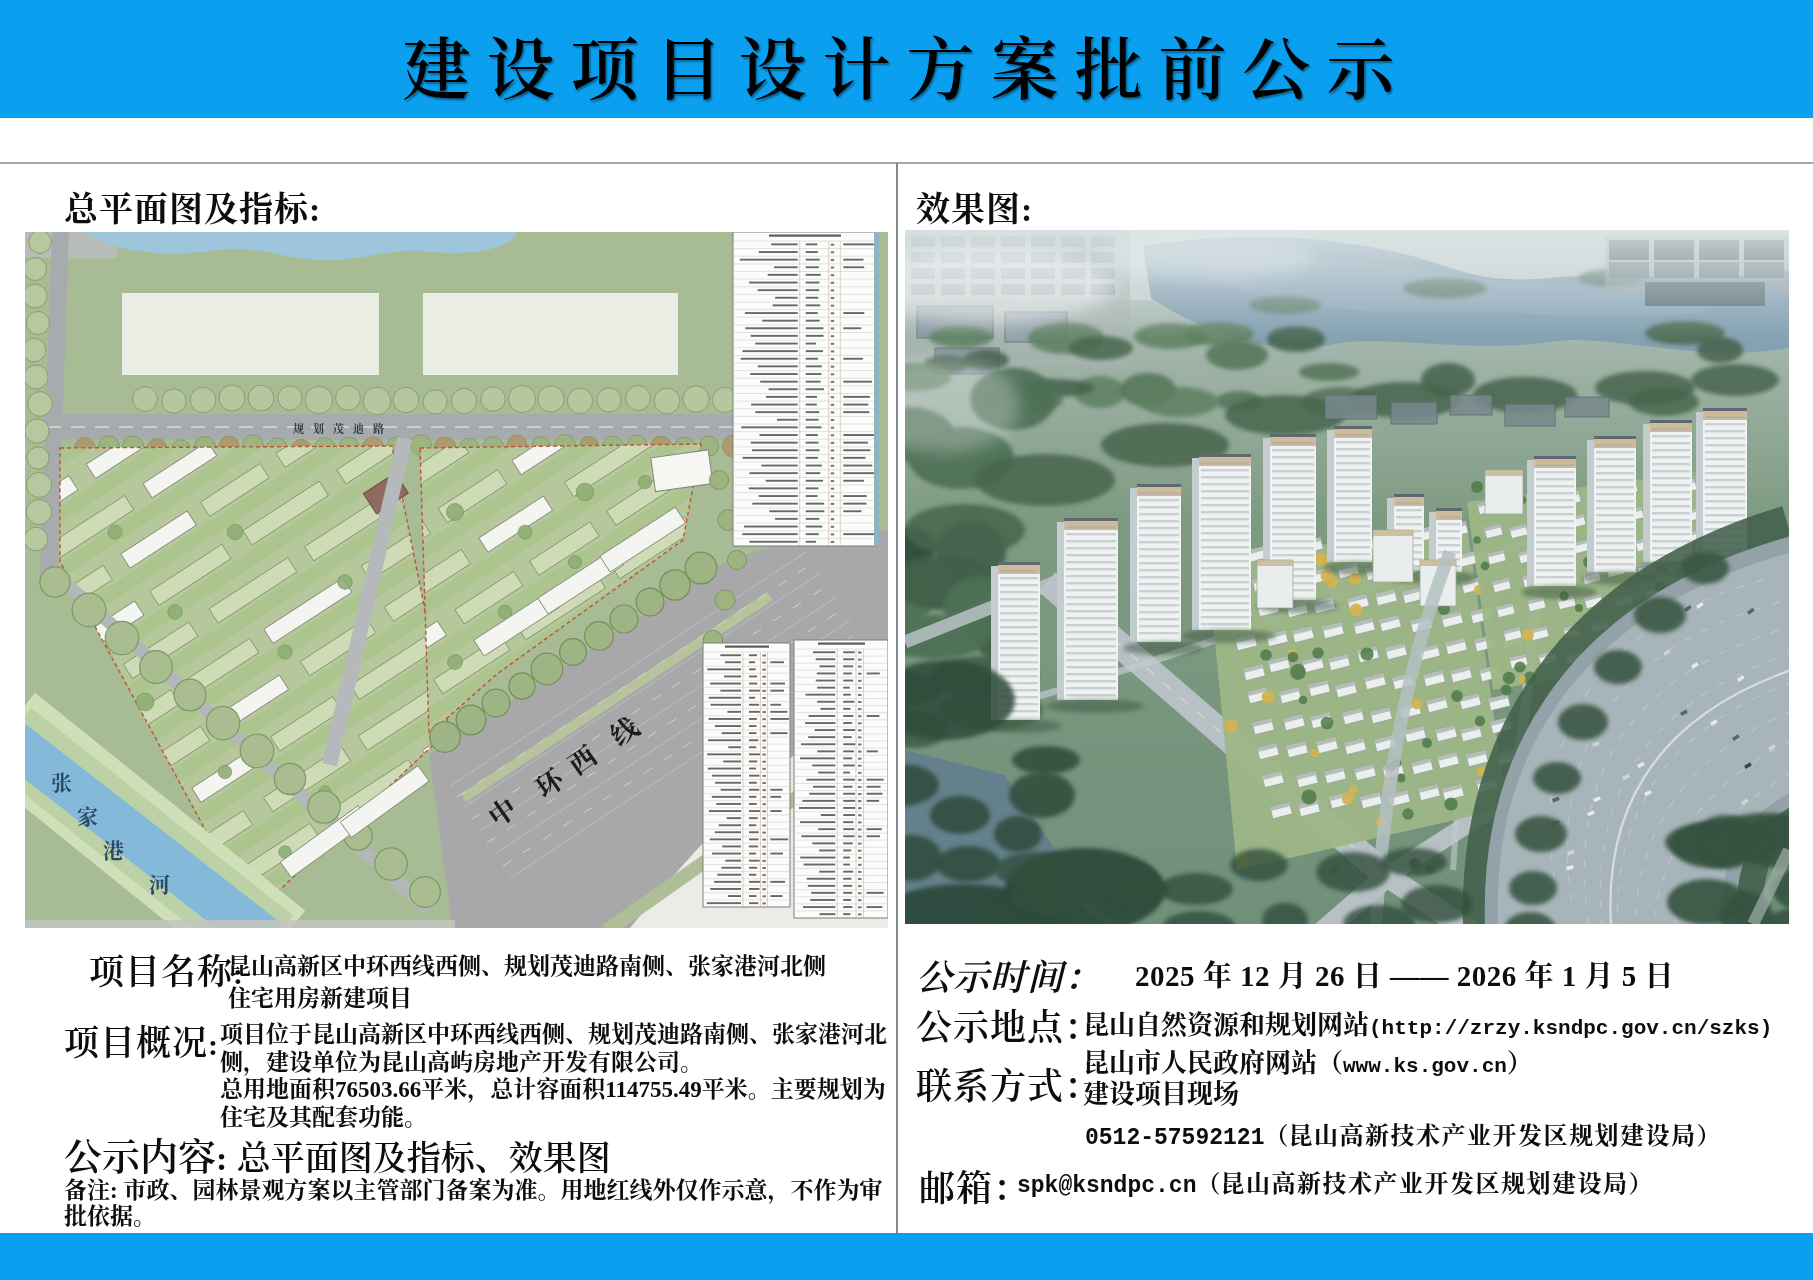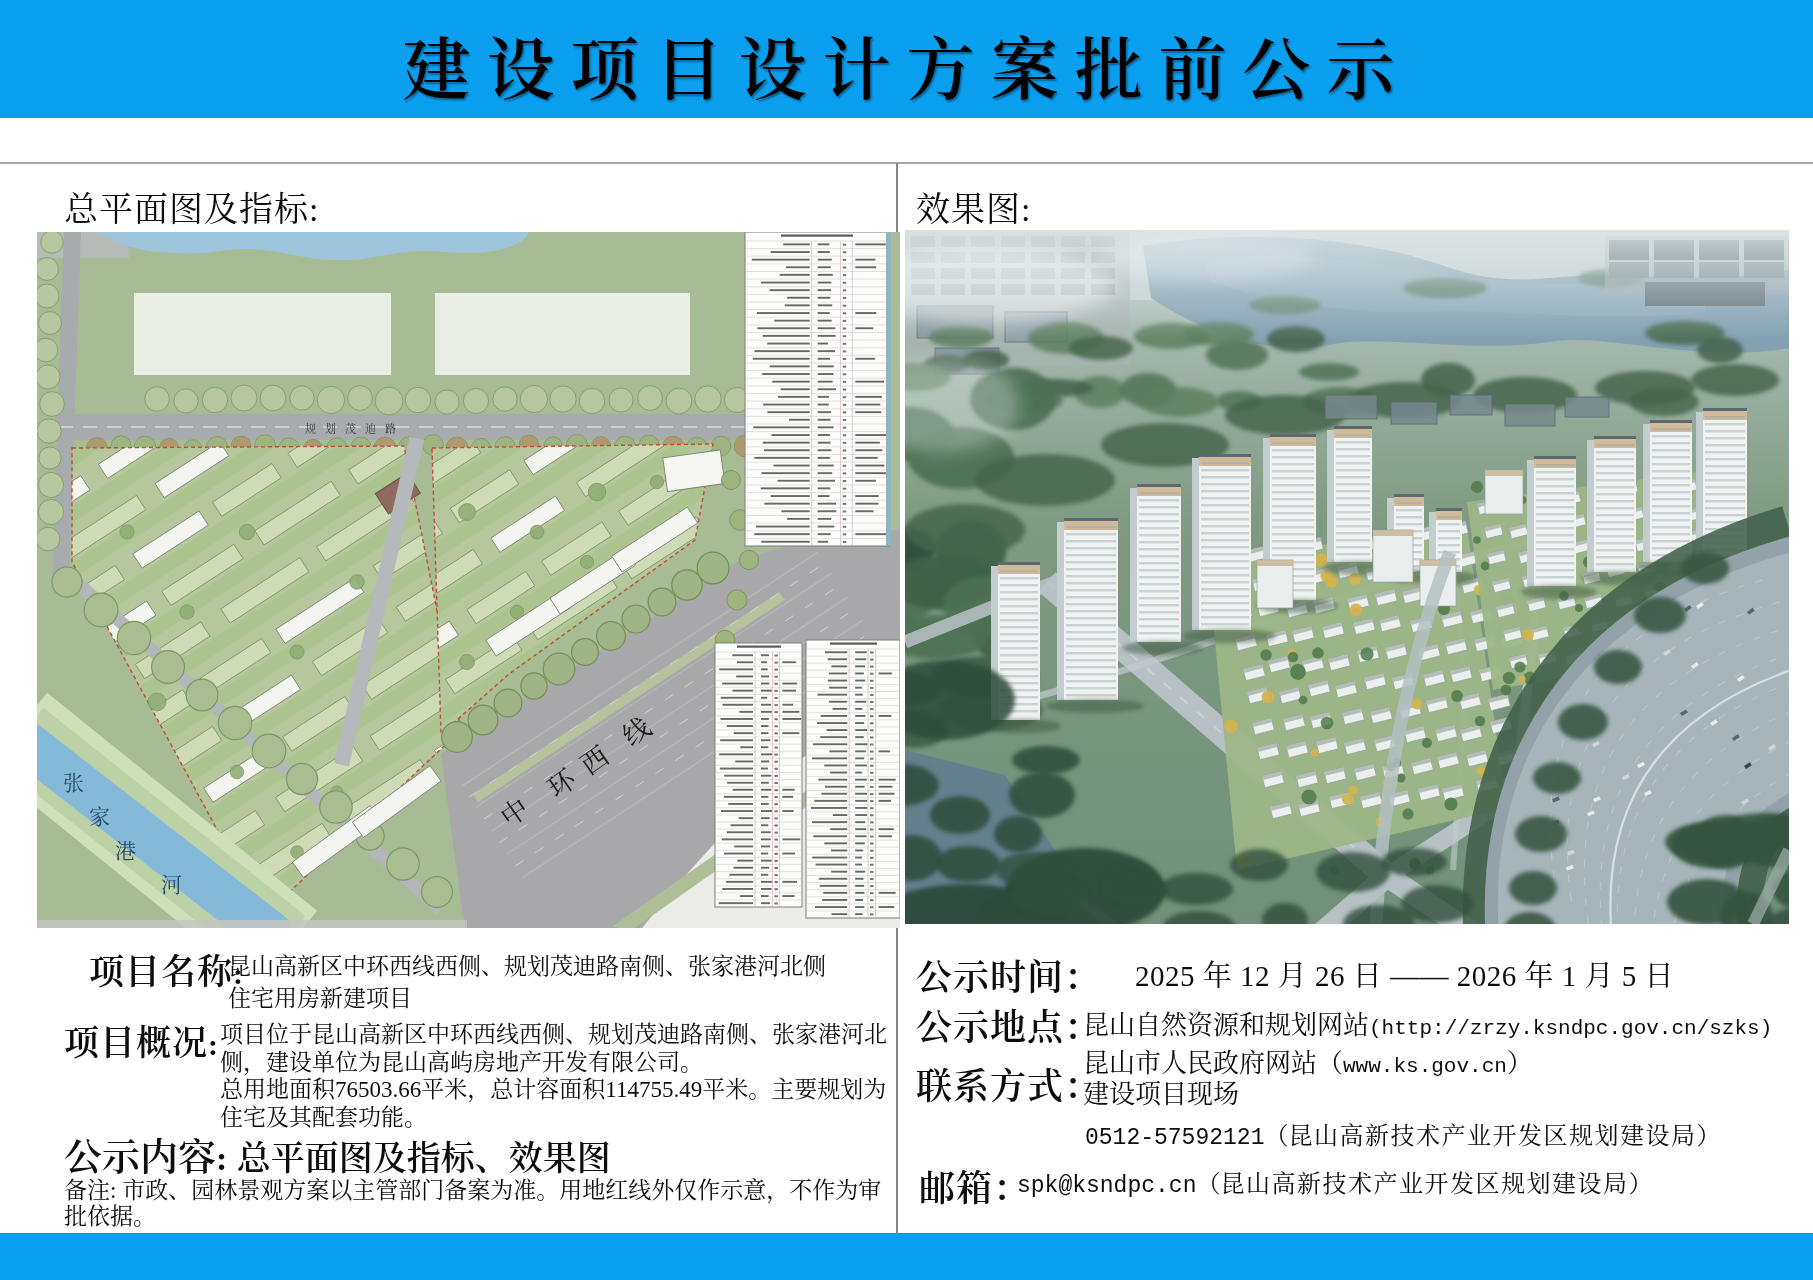--- a/index.html
+++ b/index.html
@@ -1,39 +1,39 @@
 <!DOCTYPE html>
 <html lang="zh-CN"><head>
 <meta charset="utf-8">
 <title>建设项目设计方案批前公示</title>
 <style>
   html,body{margin:0;padding:0;width:1813px;height:1280px;background:#ffffff;overflow:hidden;}
   body{font-family:"Liberation Serif","Noto Serif CJK SC",serif;position:relative;}
   svg{font-family:"Liberation Serif","Noto Serif CJK SC",serif;}
-  .abs{position:absolute;}
+  .abs{position:absolute;font-weight:bold;}
   .lab{font-family:"Liberation Serif","Noto Serif CJK SC",serif;color:#0d0d0d;}
   .hd{font-weight:600;}
   .mono{font-family:"Liberation Mono","Noto Sans Mono CJK SC",monospace;}
 </style>
 </head>
 <body>
 
 <div class="abs" style="left:0;top:0;width:1813px;height:118px;background:#0b9ff0;"></div>
 
 <div class="abs" style="left:0;top:16px;width:1813px;text-align:center;font-size:68px;font-weight:600;letter-spacing:16px;color:#000;text-shadow:1.5px 1.5px 2px rgba(0,0,0,0.4);white-space:nowrap;">建设项目设计方案批前公示</div>
 
 <div class="abs" style="left:0;top:162px;width:1813px;height:2px;background:#a8a8a8;"></div>
 
 <div class="abs" style="left:896px;top:163px;width:2px;height:1070px;background:#83878b;"></div>
 
 <div class="abs lab" style="left:64px;top:182px;font-size:34px;letter-spacing:1px;">总平面图及指标:</div>
 
 <div class="abs lab" style="left:916px;top:182px;font-size:34px;letter-spacing:1px;">效果图:</div>
 
-<div class="abs" style="left:37px;top:232px;width:863px;height:696px;">
+<div class="abs" style="left:25px;top:232px;width:863px;height:696px;">
 <svg width="863" height="696" viewBox="0 0 863 696" xmlns="http://www.w3.org/2000/svg">
 <defs>
 <clipPath id="pw">
           <polygon points="35,216 367,214 424,498 227,684 35,330"></polygon>
         </clipPath>
 <clipPath id="pe">
           <polygon points="395,216 676,212 658,308 472,442 404,502"></polygon>
         </clipPath>
 <clipPath id="plan">
           <rect x="0" y="0" width="863" height="696"></rect>
@@ -2335,21 +2335,21 @@
 <div class="abs lab hd" style="left:64px;top:944px;font-size:35px;letter-spacing:1px;margin-left:25px;">项目名称<span style="font-size:30px;">:</span></div>
 <div class="abs lab" style="left:228px;top:951px;font-size:23px;line-height:32px;white-space:nowrap;">昆山高新区中环西线西侧、规划茂迪路南侧、张家港河北侧<br>住宅用房新建项目</div>
 
 <div class="abs lab hd" style="left:64px;top:1015px;font-size:35px;letter-spacing:1px;">项目概况<span style="font-size:30px;">:</span></div>
 <div class="abs lab" style="left:220px;top:1021px;font-size:23px;line-height:27.5px;white-space:nowrap;">项目位于昆山高新区中环西线西侧、规划茂迪路南侧、张家港河北<br>侧，建设单位为昆山高屿房地产开发有限公司。<br>总用地面积76503.66平米，总计容面积114755.49平米。主要规划为<br>住宅及其配套功能。</div>
 
 <div class="abs lab hd" style="left:64px;top:1126px;font-size:38px;white-space:nowrap;">公示内容<span style="font-size:34px;">:</span>&nbsp;<span style="font-size:34px;letter-spacing:0px;">总平面图及指标、效果图</span></div>
 
 <div class="abs lab" style="left:64px;top:1178px;font-size:23px;line-height:26px;white-space:nowrap;">备注:&nbsp;市政、园林景观方案以主管部门备案为准。用地红线外仅作示意，不作为审<br>批依据。</div>
 
-<div class="abs lab hd" style="left:916px;top:949px;font-size:36px;letter-spacing:1px;">公示时间：</div>
+<div class="abs lab hd" style="left:916px;top:949px;font-size:36px;letter-spacing:1px;font-style:italic;">公示时间：</div>
 <div class="abs lab" style="left:1100px;top:953px;font-size:29px;letter-spacing:0.5px;white-space:nowrap;margin-left:35px;">2025 年 12 月 26 日 —— 2026 年 1 月 5 日</div>
 
 <div class="abs lab hd" style="left:916px;top:999px;font-size:36px;letter-spacing:1px;text-align:center;">公示地点：</div>
 <div class="abs lab" style="left:1083px;top:1004px;font-size:26px;white-space:nowrap;">昆山自然资源和规划网站<span class="mono" style="font-size:21px;">(http://zrzy.ksndpc.gov.cn/szks)</span></div>
 <div class="abs lab" style="left:1083px;top:1042px;font-size:26px;white-space:nowrap;">昆山市人民政府网站（<span class="mono" style="font-size:21px;">www.ks.gov.cn</span>）</div>
 <div class="abs lab" style="left:1083px;top:1073px;font-size:26px;white-space:nowrap;">建设项目现场</div>
 
 <div class="abs lab hd" style="left:916px;top:1058px;font-size:36px;letter-spacing:1px;">联系方式：</div>
 <div class="abs lab" style="left:1085px;top:1116px;font-size:24px;white-space:nowrap;"><span class="mono" style="font-size:23px;">0512-57592121</span>（<span style="letter-spacing:1.5px;">昆山高新技术产业开发区规划建设局</span>）</div>
 

